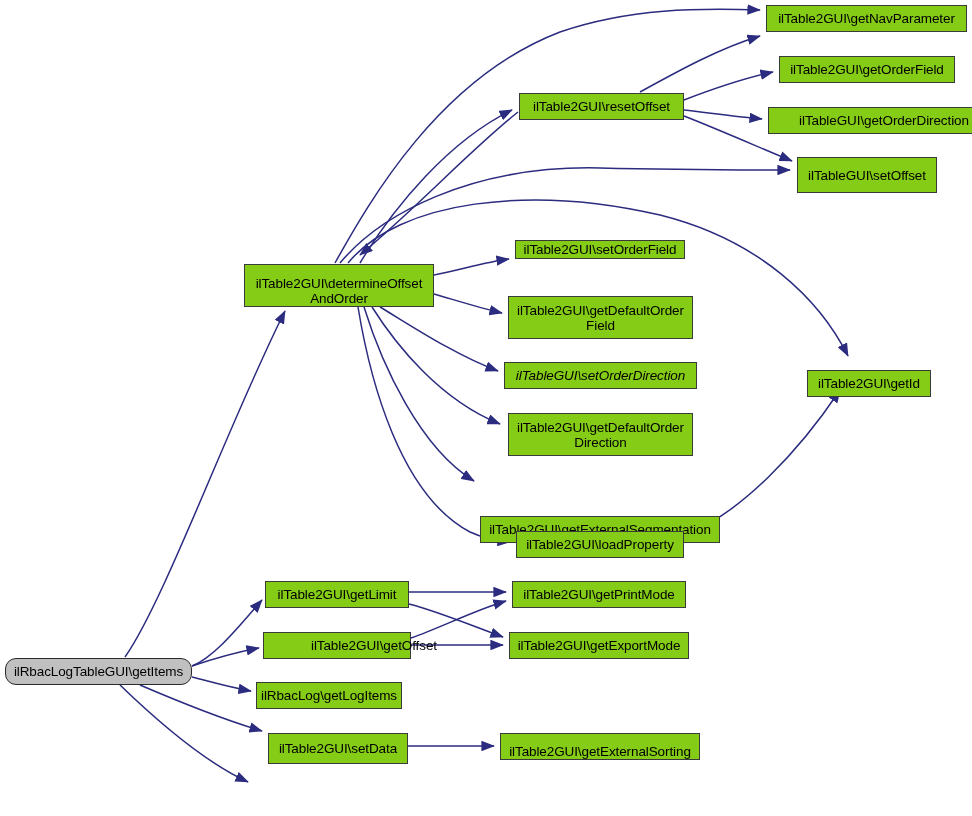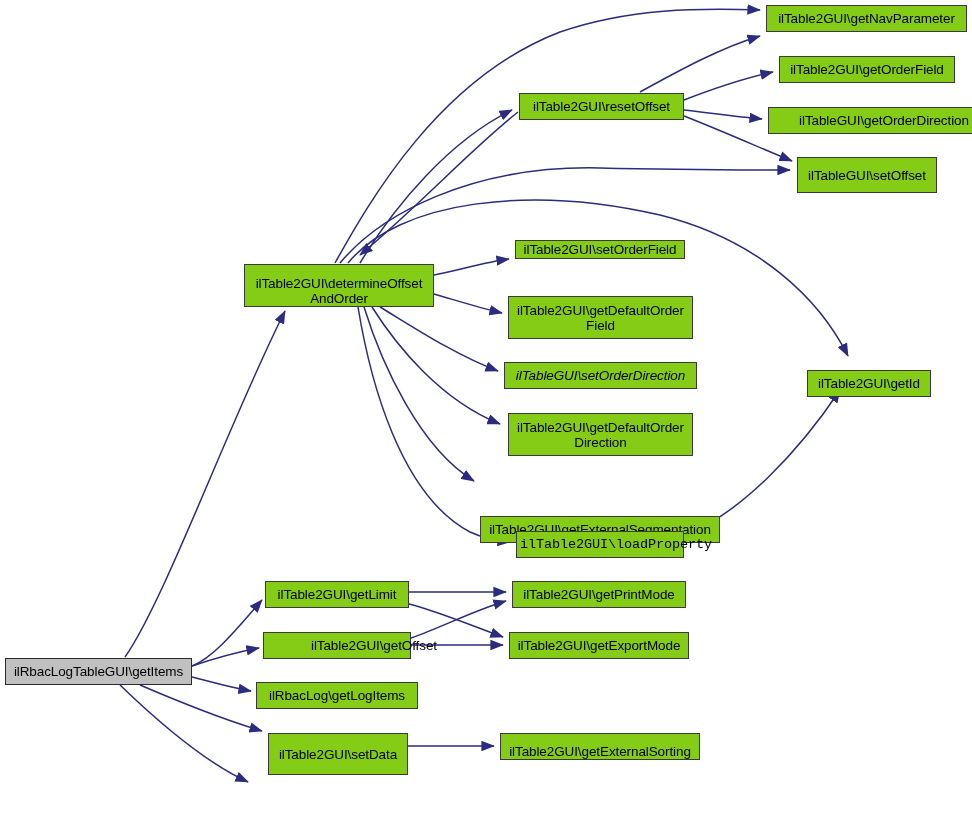--- a/index.html
+++ b/index.html
@@ -85,39 +85,39 @@
         <path d="M 358 307 C 370 380, 400 495, 470 532 C 485 539, 498 541, 510 542" fill="none" stroke="#2b2b7f" stroke-width="1.5" marker-end="url(#arrowhead)"></path>
         <path d="M 684 535 C 740 515, 800 450, 840 390" fill="none" stroke="#2b2b7f" stroke-width="1.5" marker-end="url(#arrowhead)"></path>
         <path d="M 409 592 C 440 592, 475 592, 506 592" fill="none" stroke="#2b2b7f" stroke-width="1.5" marker-end="url(#arrowhead)"></path>
         <path d="M 409 604 C 440 612, 475 627, 503 637" fill="none" stroke="#2b2b7f" stroke-width="1.5" marker-end="url(#arrowhead)"></path>
         <path d="M 411 638 C 440 628, 475 610, 506 601" fill="none" stroke="#2b2b7f" stroke-width="1.5" marker-end="url(#arrowhead)"></path>
         <path d="M 411 645 C 440 645, 475 645, 503 645" fill="none" stroke="#2b2b7f" stroke-width="1.5" marker-end="url(#arrowhead)"></path>
         <path d="M 408 746 C 435 746, 468 746, 494 746" fill="none" stroke="#2b2b7f" stroke-width="1.5" marker-end="url(#arrowhead)"></path>
       </g>
   </svg>
   <div id="nodes-group">
-      <div class="gnode root" style="left: 5px; top: 658px; width: 187px; height: 27px;"><span class="gnode-label">ilRbacLogTableGUI\getItems</span></div>
+      <div class="gnode root" style="left: 5px; top: 658px; width: 187px; height: 27px; border-radius: 11px;"><span class="gnode-label">ilRbacLogTableGUI\getItems</span></div>
       <div class="gnode" style="left: 244px; top: 264px; width: 190px; height: 43px; align-items: flex-end;"><span class="gnode-label">ilTable2GUI\determineOffset
 AndOrder</span></div>
       <div class="gnode" style="left: 519px; top: 93px; width: 165px; height: 27px;"><span class="gnode-label">ilTable2GUI\resetOffset</span></div>
       <div class="gnode" style="left: 766px; top: 5px; width: 201px; height: 27px;"><span class="gnode-label">ilTable2GUI\getNavParameter</span></div>
       <div class="gnode" style="left: 779px; top: 56px; width: 176px; height: 27px;"><span class="gnode-label">ilTable2GUI\getOrderField</span></div>
       <div class="gnode" style="left: 768px; top: 107px; width: 232px; height: 27px;"><span class="gnode-label">ilTableGUI\getOrderDirection</span></div>
       <div class="gnode" style="left: 797px; top: 157px; width: 140px; height: 36px;"><span class="gnode-label">ilTableGUI\setOffset</span></div>
       <div class="gnode" style="left: 515px; top: 240px; width: 170px; height: 19px;"><span class="gnode-label">ilTable2GUI\setOrderField</span></div>
       <div class="gnode" style="left: 508px; top: 296px; width: 185px; height: 43px;"><span class="gnode-label">ilTable2GUI\getDefaultOrder
 Field</span></div>
       <div class="gnode" style="left: 504px; top: 362px; width: 193px; height: 27px; font-style: italic;"><span class="gnode-label">ilTableGUI\setOrderDirection</span></div>
       <div class="gnode" style="left: 508px; top: 413px; width: 185px; height: 43px;"><span class="gnode-label">ilTable2GUI\getDefaultOrder
 Direction</span></div>
       <div class="gnode" style="left: 480px; top: 480px; width: 240px; height: 27px; margin-top: 36px;"><span class="gnode-label">ilTable2GUI\getExternalSegmentation</span></div>
-      <div class="gnode" style="left: 516px; top: 531px; width: 168px; height: 27px; font-family: Liberation Mono, monospace;"><span class="gnode-label">ilTable2GUI\loadProperty</span></div>
+      <div class="gnode" style="left: 516px; top: 531px; width: 168px; height: 27px;"><span class="gnode-label">ilTable2GUI\loadProperty</span></div>
       <div class="gnode" style="left: 807px; top: 362px; width: 124px; height: 27px; margin-top: 8px;"><span class="gnode-label">ilTable2GUI\getId</span></div>
       <div class="gnode" style="left: 265px; top: 581px; width: 144px; height: 27px;"><span class="gnode-label">ilTable2GUI\getLimit</span></div>
       <div class="gnode" style="left: 263px; top: 632px; width: 148px; height: 27px; padding-left: 44px;"><span class="gnode-label">ilTable2GUI\getOffset</span></div>
-      <div class="gnode" style="left: 256px; top: 682px; width: 162px; height: 27px;"><span class="gnode-label">ilRbacLog\getLogItems</span></div>
-      <div class="gnode" style="left: 268px; top: 733px; width: 140px; height: 42px;"><span class="gnode-label">ilTable2GUI\setData</span></div>
+      <div class="gnode" style="left: 256px; top: 682px; width: 146px; height: 27px;"><span class="gnode-label">ilRbacLog\getLogItems</span></div>
+      <div class="gnode" style="left: 268px; top: 733px; width: 140px; height: 31px;"><span class="gnode-label">ilTable2GUI\setData</span></div>
       <div class="gnode" style="left: 254px; top: 784px; width: 153px; height: 27px; margin-top: 43px;"><span class="gnode-label">ilTableGUI\setMaxCount</span></div>
       <div class="gnode" style="left: 512px; top: 581px; width: 174px; height: 27px;"><span class="gnode-label">ilTable2GUI\getPrintMode</span></div>
       <div class="gnode" style="left: 509px; top: 632px; width: 180px; height: 27px;"><span class="gnode-label">ilTable2GUI\getExportMode</span></div>
       <div class="gnode" style="left: 500px; top: 733px; width: 200px; height: 27px; align-items: flex-end;"><span class="gnode-label">ilTable2GUI\getExternalSorting</span></div>
     </div>
 </div>
 
 </body></html>

